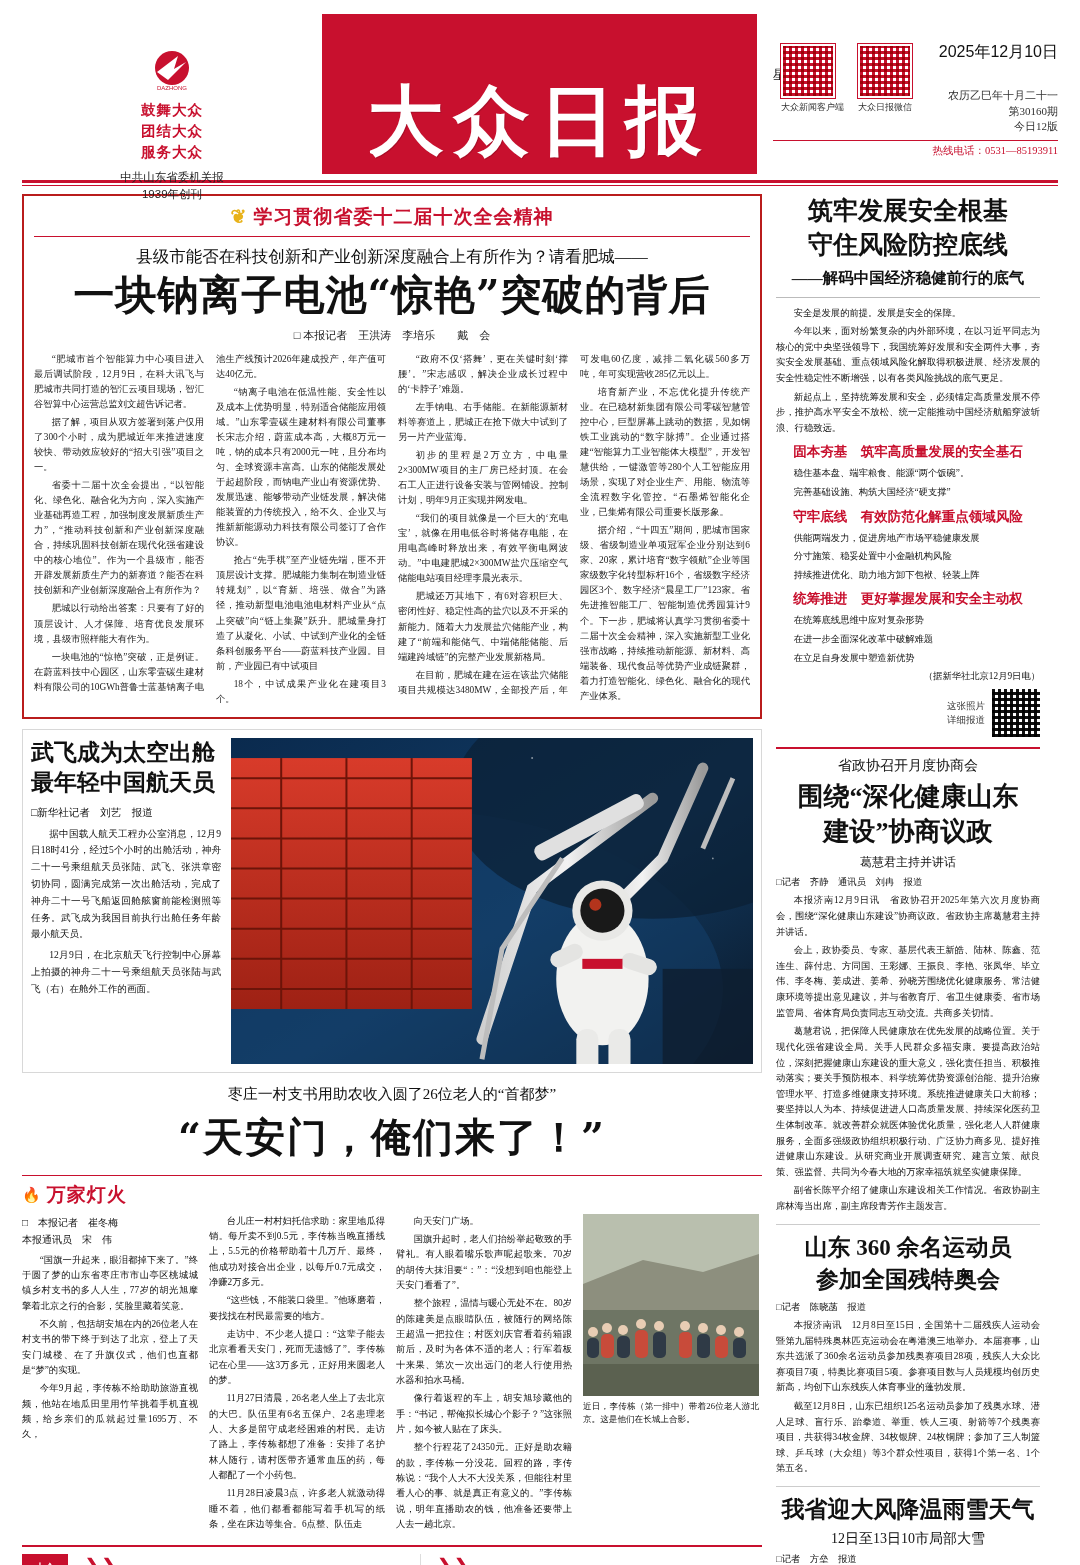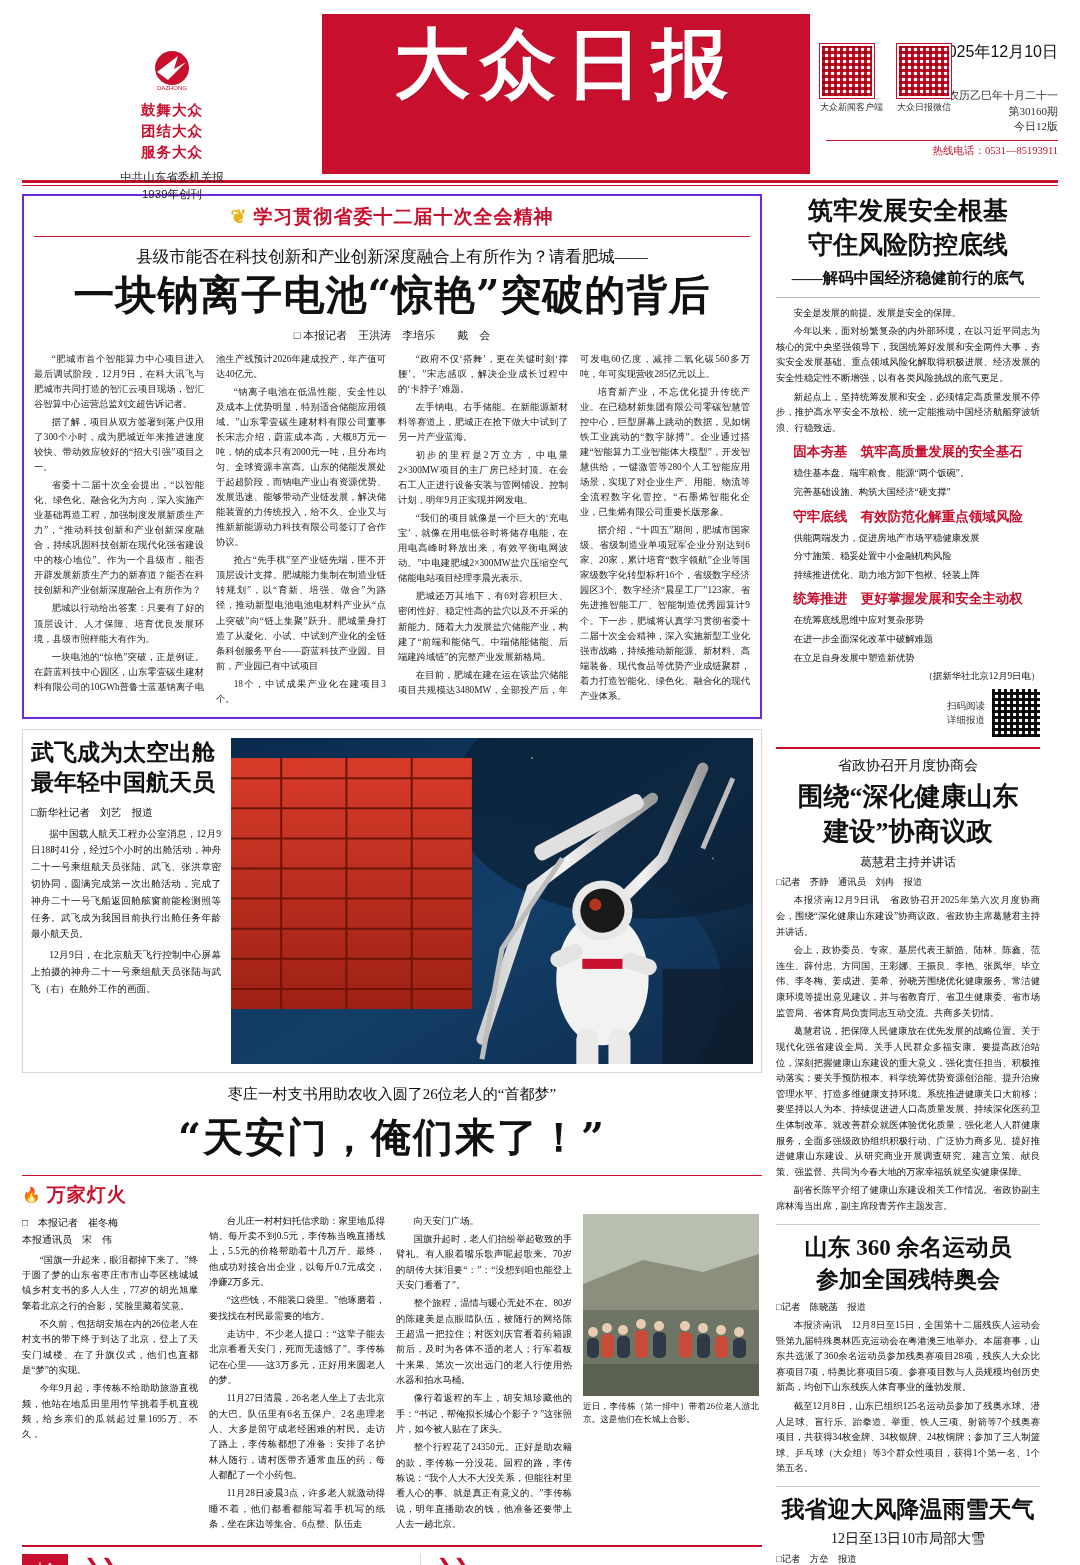--- a/index.html
+++ b/index.html
@@ -14,45 +14,45 @@
   }
   .page { position:relative; width:1080px; height:1565px; padding:14px 22px 10px 22px; }
 
   
   .masthead { position:relative; height:160px; display:flex; align-items:stretch; }
   .mh-left { width:300px; padding-top:34px; text-align:center; position:relative; }
   .mh-logo { width:48px; height:48px; margin:0 auto 4px auto; position:relative; }
   .mh-logo svg { display:block; }
   .mh-slogan { color:#c8102e; font-size:14.5px; line-height:1.45; font-weight:bold; letter-spacing:1px; font-family:"Liberation Sans", sans-serif;}
   .mh-org { font-size:11.5px; color:#222; line-height:1.5; margin-top:6px; font-family:"Liberation Sans", sans-serif;}
-  .mh-center { width:488px; background:#c8102e; position:relative; display:flex; align-items:flex-start; justify-content:center; }
+  .mh-center { width:435px; background:#c8102e; position:relative; display:flex; align-items:flex-end; justify-content:center; }
   .mh-title { color:#fff; font-size:76px; font-weight:bold; letter-spacing:10px; font-family:"DejaVu Serif", serif; text-shadow:1px 1px 0 rgba(0,0,0,0.15); white-space:nowrap; }
   .mh-right { flex:1; padding-top:28px; padding-left:16px; position:relative; }
   .mh-date { text-align:right; font-size:16px; color:#111; font-family:"Liberation Sans", sans-serif;}
   .mh-week { text-align:left; font-size:13px; margin-top:3px; }
   .mh-lunar { text-align:right; font-size:11px; color:#333; margin-top:3px; line-height:1.5; }
   .mh-pages { text-align:right; font-size:11px; color:#333; }
   .mh-hot { text-align:right; font-size:10.5px; color:#c8102e; margin-top:6px; border-top:1px solid #c8102e; padding-top:3px; }
-  .qr-row { position:absolute; left:10px; top:30px; display:flex; gap:14px; }
+  .qr-row { position:absolute; left:24px; top:30px; display:flex; gap:14px; }
   .qr-box { text-align:center; }
   .qr { width:54px; height:54px; background:
       repeating-linear-gradient(0deg,#c8102e 0 3px, #fff 3px 6px),
       repeating-linear-gradient(90deg,#c8102e 0 3px, transparent 3px 6px);
     background-blend-mode:multiply; border:2px solid #fff; outline:1px solid #c8102e;}
   .qr-cap { font-size:9px; color:#333; margin-top:3px; }
   .mh-rule { height:3px; background:#c8102e; margin-top:6px; }
   .mh-rule2 { height:1px; background:#c8102e; margin-top:2px; }
 
   
   .cols { display:flex; gap:14px; margin-top:8px; }
   .col-main { width:740px; }
   .col-side { width:264px; }
 
   
-  .leadbox { border:2px solid #6d28d9; padding:8px 10px 10px 10px; }
+  .leadbox { border:2px solid #b91c1c; padding:8px 10px 10px 10px; }
   .lead-banner { text-align:center; color:#c8102e; font-size:19px; font-weight:bold; letter-spacing:1px; }
   .lead-banner .seal { display:inline-block; color:#e8b21a; margin-right:6px; }
   .lead-banner-rule { border-bottom:1px solid #c8102e; margin:6px 0 9px 0; }
   .lead-kicker { text-align:center; font-size:16.5px; color:#111; margin-bottom:4px; }
   .lead-head { text-align:center; font-size:41px; font-weight:bold; letter-spacing:1px; line-height:1.15; margin:2px 0 8px 0; font-family:"DejaVu Serif", serif; }
   .byline { text-align:center; font-size:11px; color:#222; margin-bottom:7px; line-height:1.6; }
   .lead-body { column-count:4; column-gap:12px; column-rule:none; font-size:9.3px; line-height:1.62; text-align:justify; color:#1a1a1a; }
   .lead-body p { margin:0 0 3px 0; text-indent:1.9em; }
 
   
@@ -395,21 +395,21 @@
         </div>
         <div class="sub-red">统筹推进　更好掌握发展和安全主动权</div>
         <div class="side-body">
           <p>在统筹底线思维中应对复杂形势</p>
           <p>在进一步全面深化改革中破解难题</p>
           <p>在立足自身发展中塑造新优势</p>
         </div>
         <div class="side-src">（据新华社北京12月9日电）</div>
         <div class="qr-side">
           <div class="t">
-            <div>扫码阅读</div>
+            <div>这张照片</div>
             <div>详细报道</div>
           </div>
           <div class="q"></div>
         </div>
       </div>
 
       <div class="redsep"></div>
 
       <div>
         <div class="side-kicker">省政协召开月度协商会</div>

